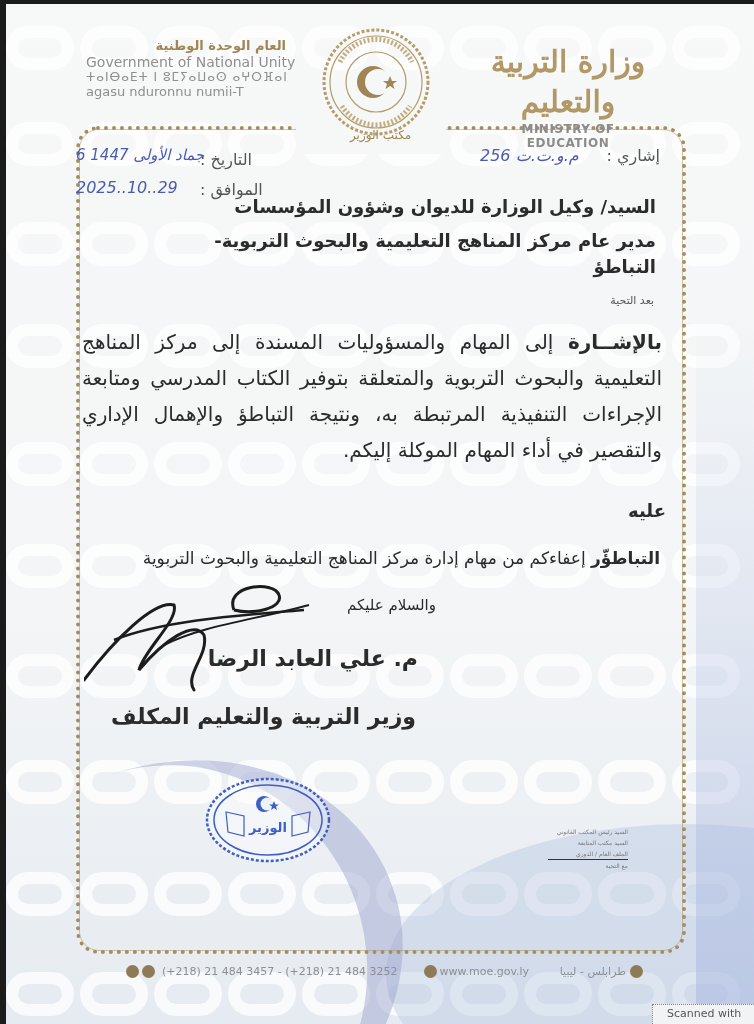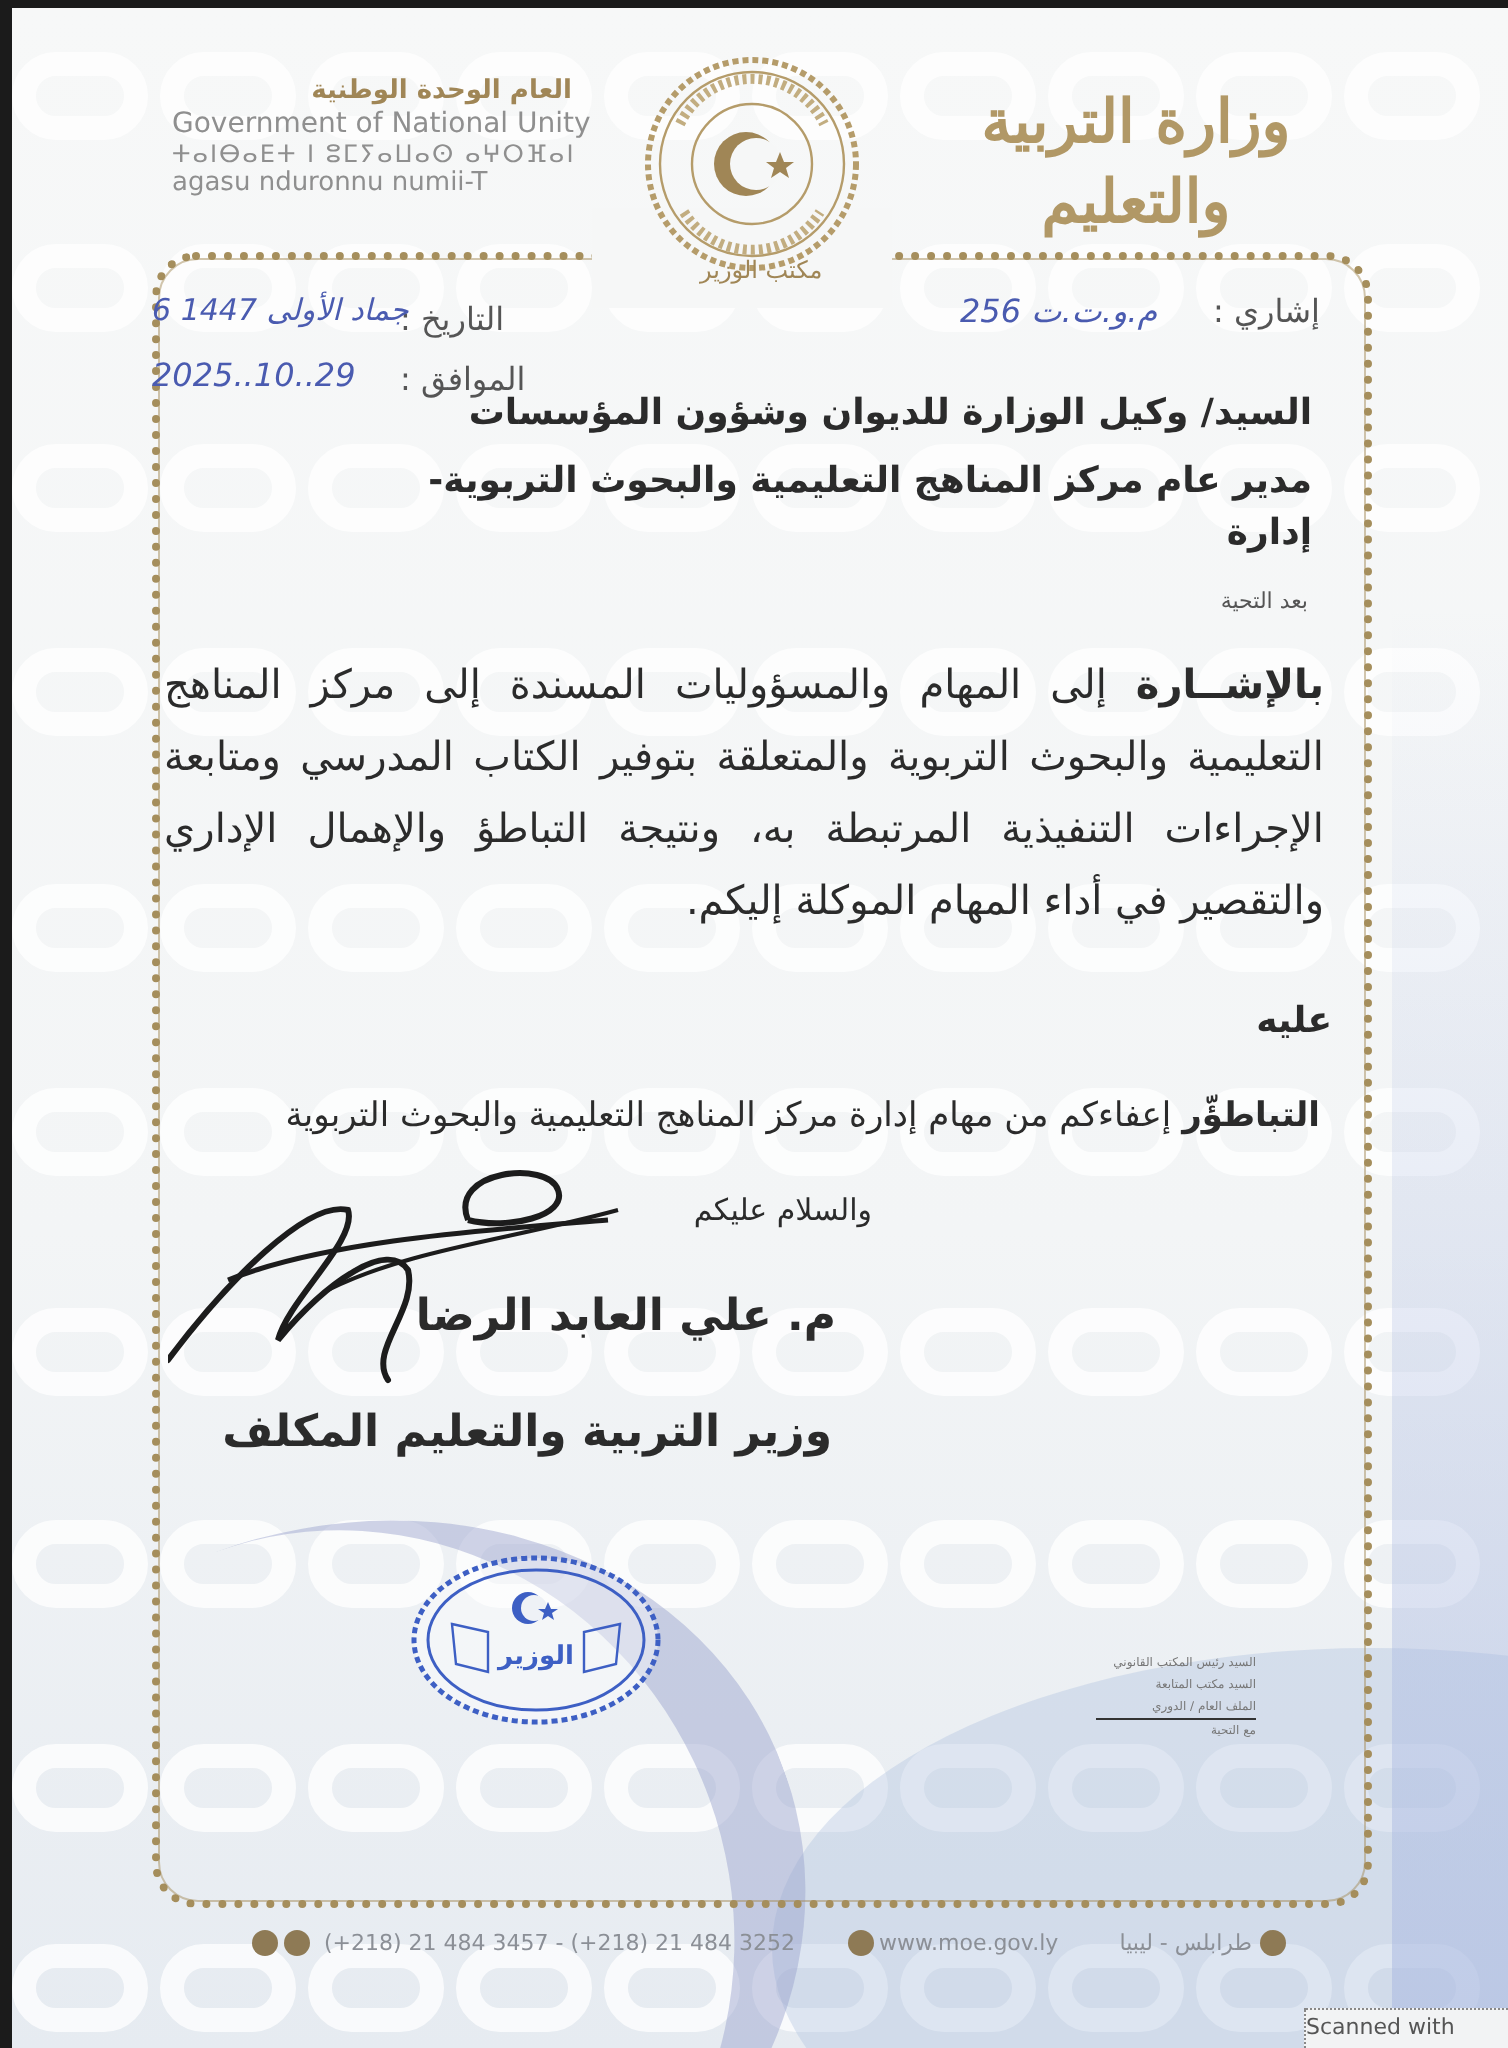--- a/index.html
+++ b/index.html
@@ -71,21 +71,21 @@
     .signer { right: 336px; top: 646px; font-size: 22px; font-weight: bold; }
     .title { right: 338px; top: 704px; font-size: 22px; font-weight: bold; }
     .signature { position: absolute; left: 84px; top: 580px; width: 240px; height: 120px; }
     .stamp { position: absolute; left: 204px; top: 776px; width: 128px; height: 88px; }
     .cc { position: absolute; left: 548px; top: 826px; font-size: 6px; color: #777; direction: rtl; text-align: right; width: 80px; line-height: 11px; }
     .footer { position: absolute; left: 126px; top: 962px; width: 520px; height: 18px; display: flex; align-items: center; font-size: 11px; color: #8b8f96; }
     .fi { width: 13px; height: 13px; border-radius: 50%; background: #8e7a55; display: inline-block; margin-right: 3px; }
     .scan {
       position: absolute; left: 652px; top: 1004px; width: 102px; height: 20px;
       border-top: 1px dotted #888; border-left: 1px dotted #888; background: #f2f3f4;
-      font-size: 11px; color: #555; padding-left: 0; box-sizing: border-box; line-height: 18px;
+      font-size: 11px; color: #555; padding-left: 14px; box-sizing: border-box; line-height: 18px;
     }
   </style>
 </head>
 <body>
 
 <div class="page">
 
   <div class="wm-row" style="top:22px">
       <div class="wm"></div>
       <div class="wm"></div>
@@ -230,33 +230,34 @@
   <circle cx="53" cy="56" r="16" fill="#a08656"></circle>
   <circle cx="58" cy="56" r="13" fill="#f6f7f7"></circle>
   <polygon points="70,50 72,55 77,55 73,58 74.5,63 70,60 65.5,63 67,58 63,55 68,55" fill="#a08656"></polygon>
   <path d="M20 36 A40 40 0 0 1 92 36" fill="none" stroke="#c2ad80" stroke-width="5" stroke-dasharray="2 2"></path>
   <path d="M22 80 A40 40 0 0 0 90 80" fill="none" stroke="#c2ad80" stroke-width="5" stroke-dasharray="2 2"></path>
 </svg>
 <div class="emblem-label">مكتب الوزير</div>
 
 <div class="ministry">
   <div class="ministry-ar">وزارة التربية والتعليم</div>
+  <div class="ministry-en">MINISTRY OF EDUCATION</div>
 </div>
 
 <div class="ar ref-label">إشاري :</div>
 <div class="ref-val" style="position:absolute">م.و.ت.ت 256</div>
 
 <div class="date-label">التاريخ :</div>
 <div class="date-val">6 جماد الأولى 1447</div>
 <div class="greg-label">الموافق :</div>
 <div class="greg-val">2025..10..29</div>
 
 <div class="ar addr1">السيد/ وكيل الوزارة للديوان وشؤون المؤسسات</div>
 <div class="ar addr2">مدير عام مركز المناهج التعليمية والبحوث التربوية-</div>
-<div class="ar addr3">إدارة</div>
+<div class="ar addr3">التباطؤ</div>
 
 <div class="ar greet">بعد التحية</div>
 
 <div class="ar body"><b>بالإشــارة</b><span> إلى المهام والمسؤوليات المسندة إلى مركز المناهج التعليمية والبحوث التربوية والمتعلقة بتوفير الكتاب المدرسي ومتابعة الإجراءات التنفيذية المرتبطة به، ونتيجة التباطؤ والإهمال الإداري والتقصير في أداء المهام الموكلة إليكم.</span></div>
 
 <div class="ar thereof">عليه</div>
 
 <div class="ar decree"><b>التباطؤّر</b><span> إعفاءكم من مهام إدارة مركز المناهج التعليمية والبحوث التربوية</span></div>
 
 <div class="ar salute">والسلام عليكم</div>

